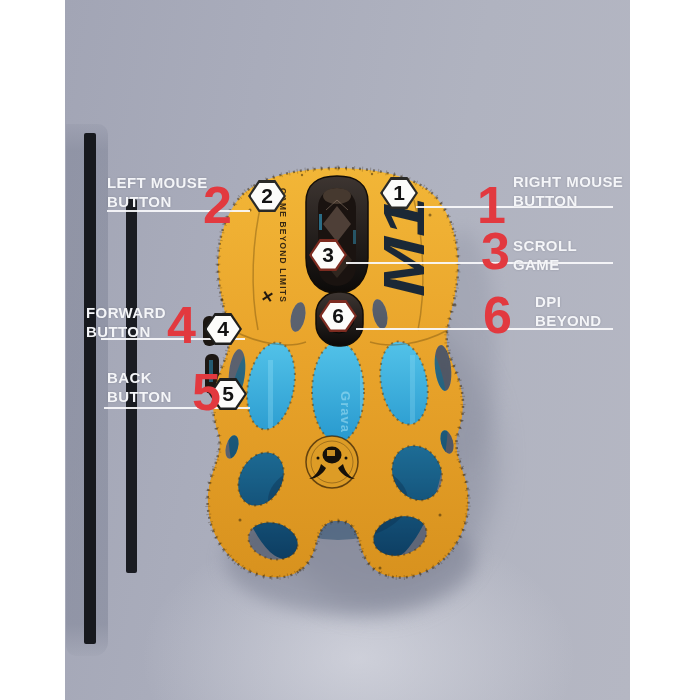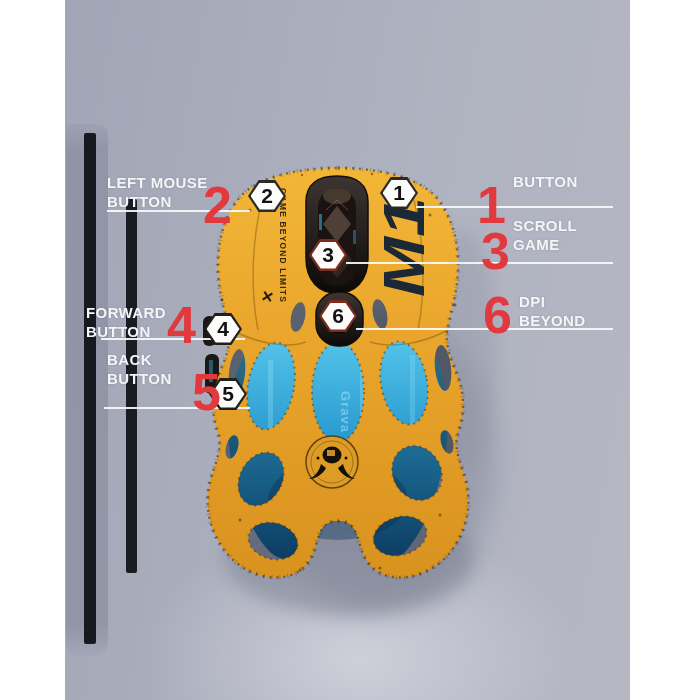--- a/index.html
+++ b/index.html
@@ -216,34 +216,35 @@
   </div>
 
 <div class="abs num" style="left:477px;top:183px;">1</div>
 <div class="abs num" style="left:203px;top:183px;">2</div>
 <div class="abs num" style="left:481px;top:229px;">3</div>
 <div class="abs num" style="left:167px;top:303px;">4</div>
 <div class="abs num" style="left:192px;top:370px;">5</div>
 <div class="abs num" style="left:483px;top:293px;">6</div>
 
 <div class="abs lbl" style="left:513px;top:172px;">
+  <div>RIGHT MOUSE</div>
     <div>BUTTON</div>
   </div>
 <div class="abs lbl" style="left:107px;top:173px;">
   <div>LEFT MOUSE</div>
     <div>BUTTON</div>
   </div>
-<div class="abs lbl" style="left:513px;top:216px;">
+<div class="abs lbl" style="left:513px;top:236px;">
   <div>SCROLL</div>
     <div>GAME</div>
   </div>
 <div class="abs lbl" style="left:86px;top:303px;">
   <div>FORWARD</div>
     <div>BUTTON</div>
   </div>
-<div class="abs lbl" style="left:107px;top:350px;">
+<div class="abs lbl" style="left:107px;top:368px;">
   <div>BACK</div>
     <div>BUTTON</div>
   </div>
-<div class="abs lbl" style="left:519px;top:292px;">
+<div class="abs lbl" style="left:535px;top:292px;">
   <div>DPI</div>
     <div>BEYOND</div>
   </div>
 
 </body></html>

